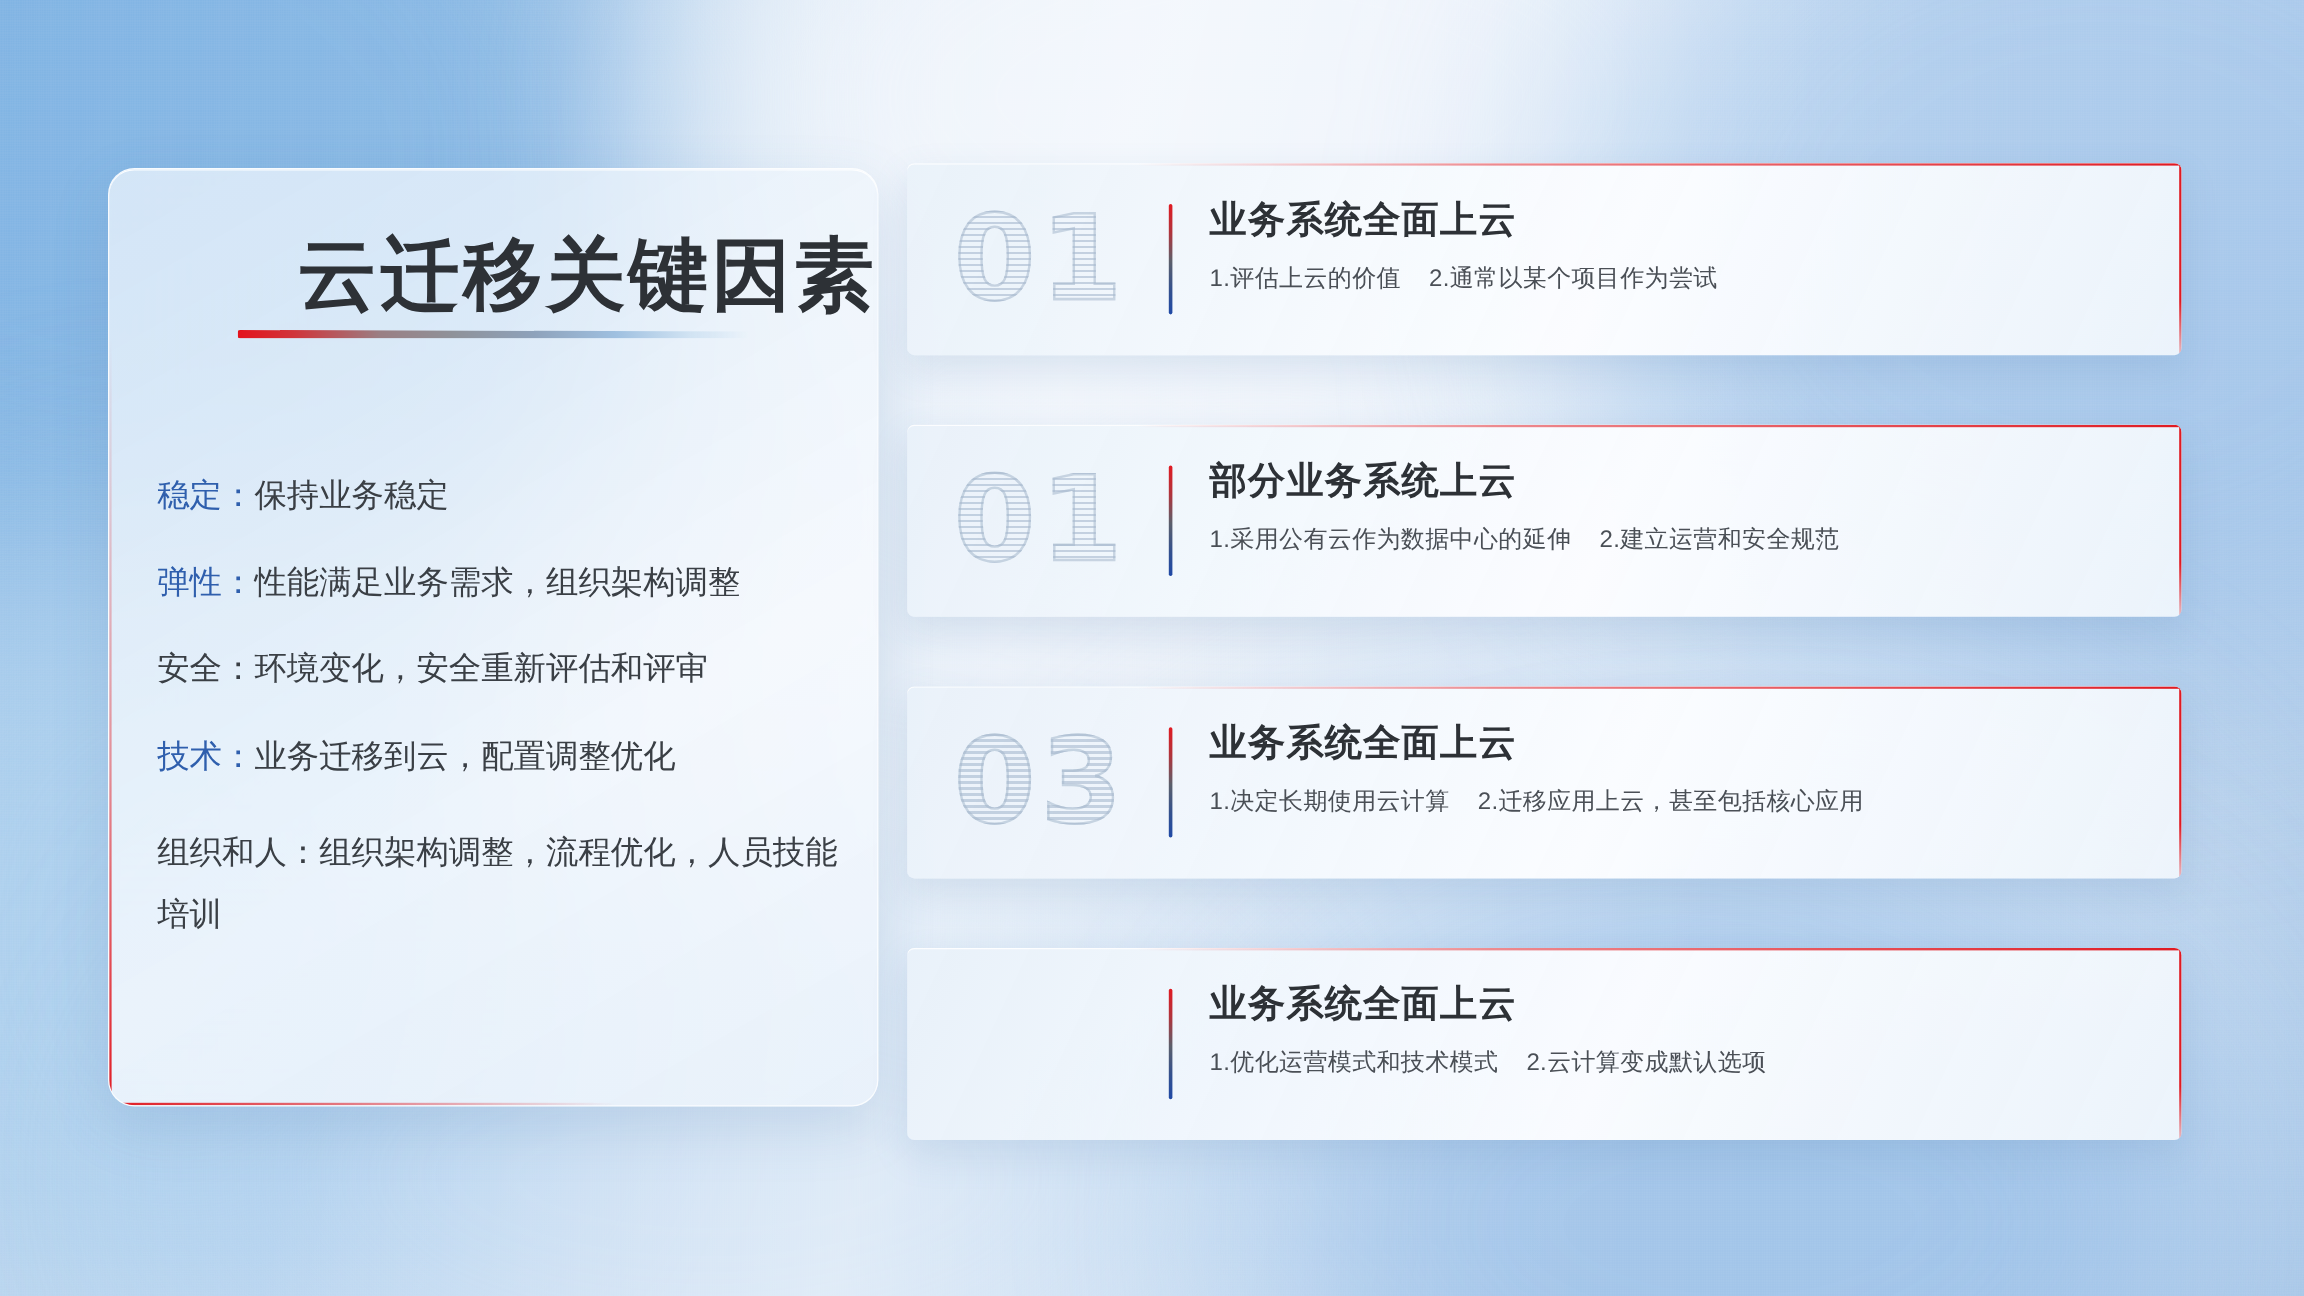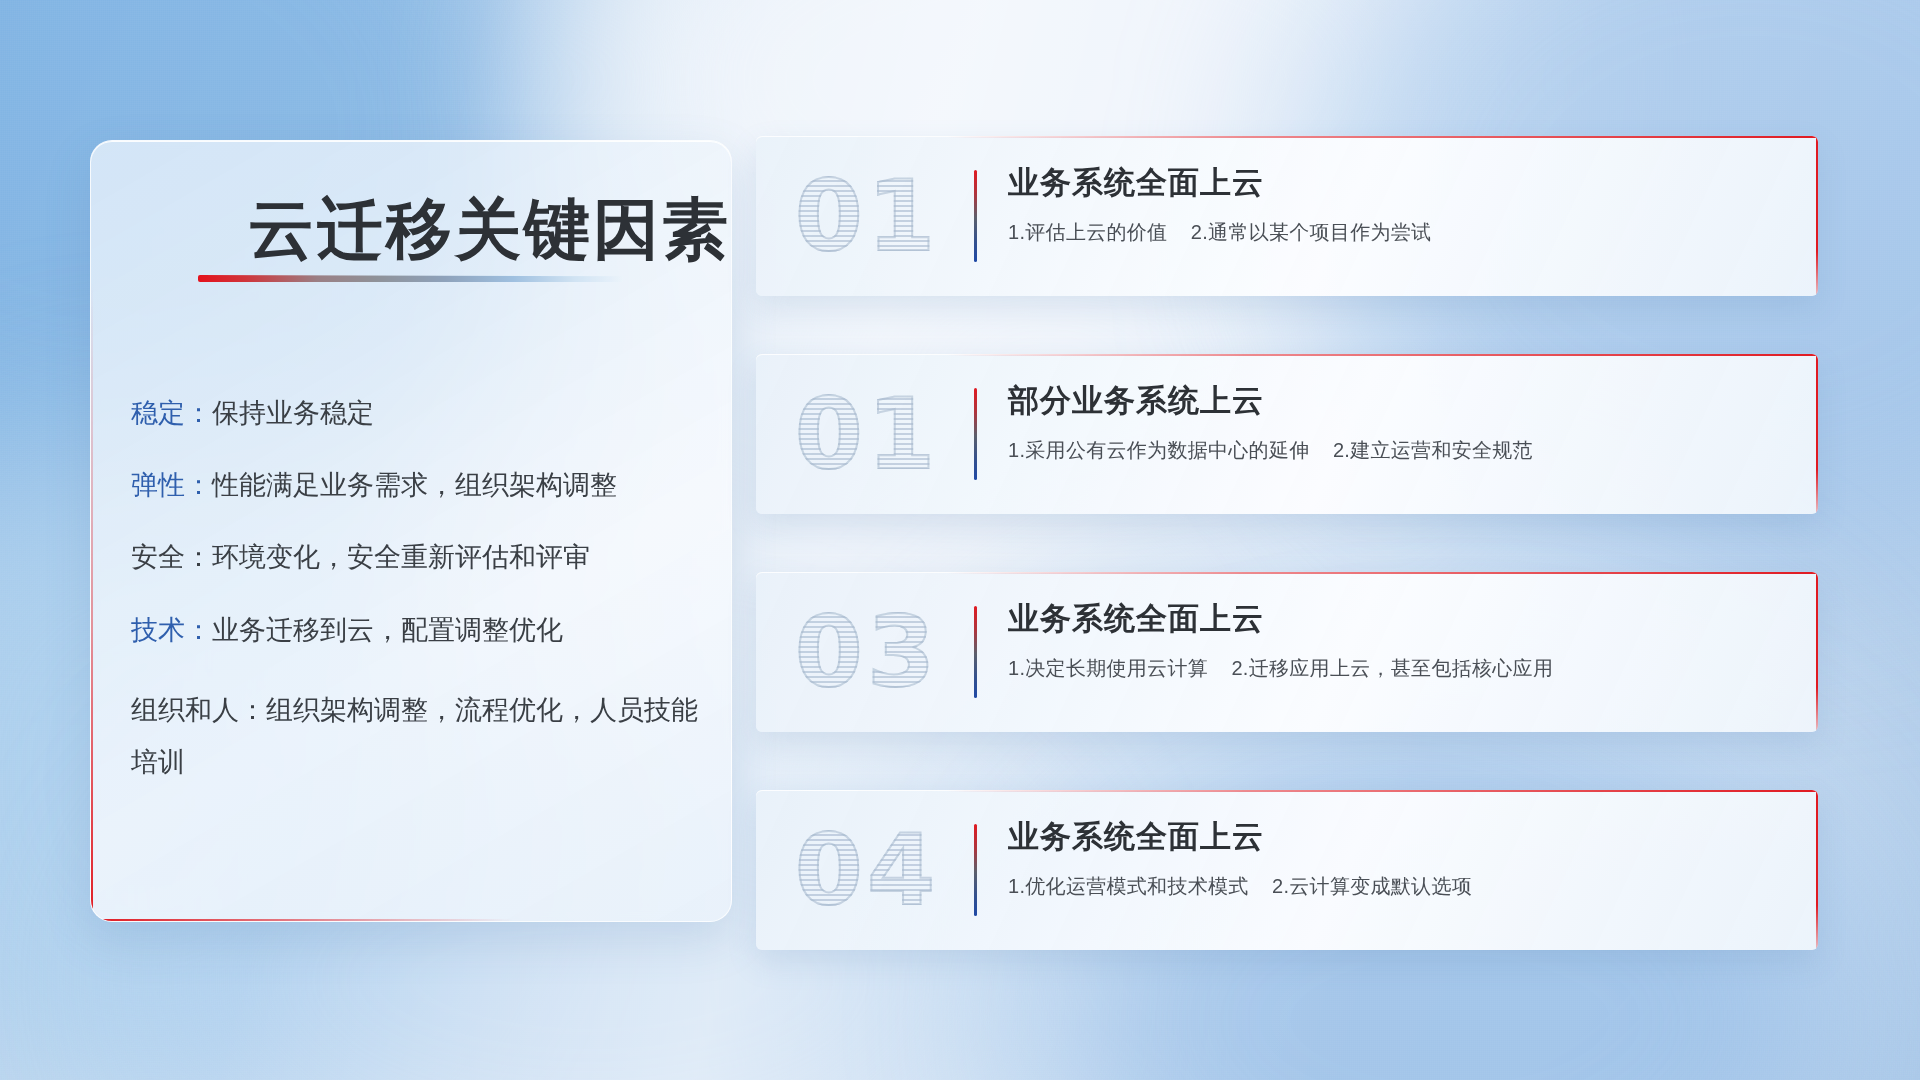--- a/index.html
+++ b/index.html
@@ -182,21 +182,20 @@
     <div class="step">
       <div class="step-num">03</div>
       <div class="step-bar"></div>
       <div class="step-body">
         <div class="step-title">业务系统全面上云</div>
         <div class="step-sub">1.决定长期使用云计算    2.迁移应用上云，甚至包括核心应用</div>
       </div>
     </div>
 
     <div class="step">
-      <div class="step-num">04</div>
       <div class="step-bar"></div>
       <div class="step-body">
         <div class="step-title">业务系统全面上云</div>
         <div class="step-sub">1.优化运营模式和技术模式    2.云计算变成默认选项</div>
       </div>
     </div>
 
   </div>
 </div>
 

